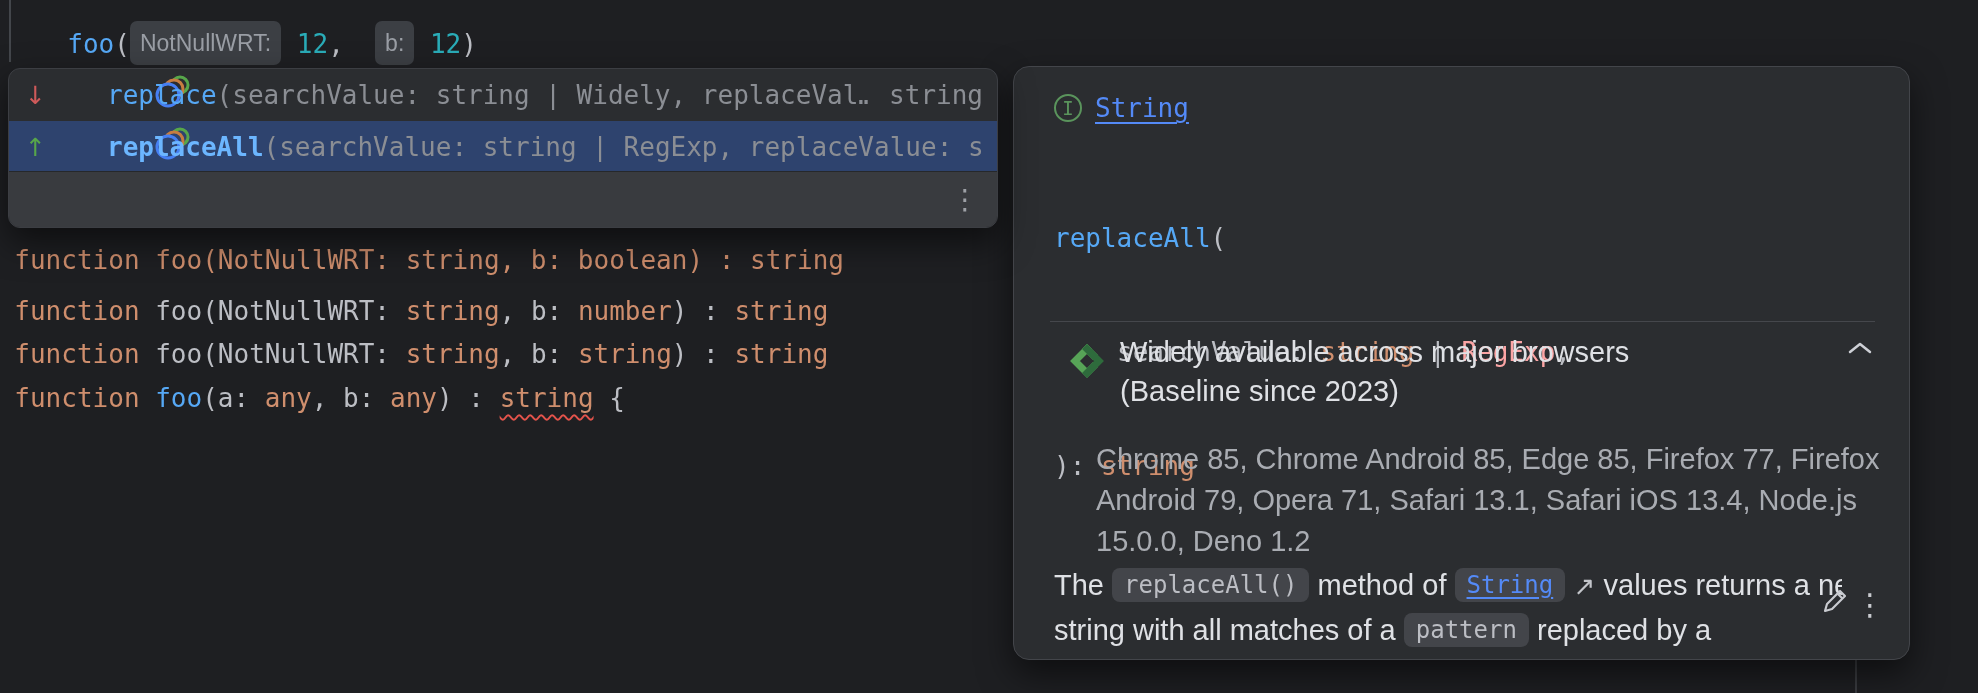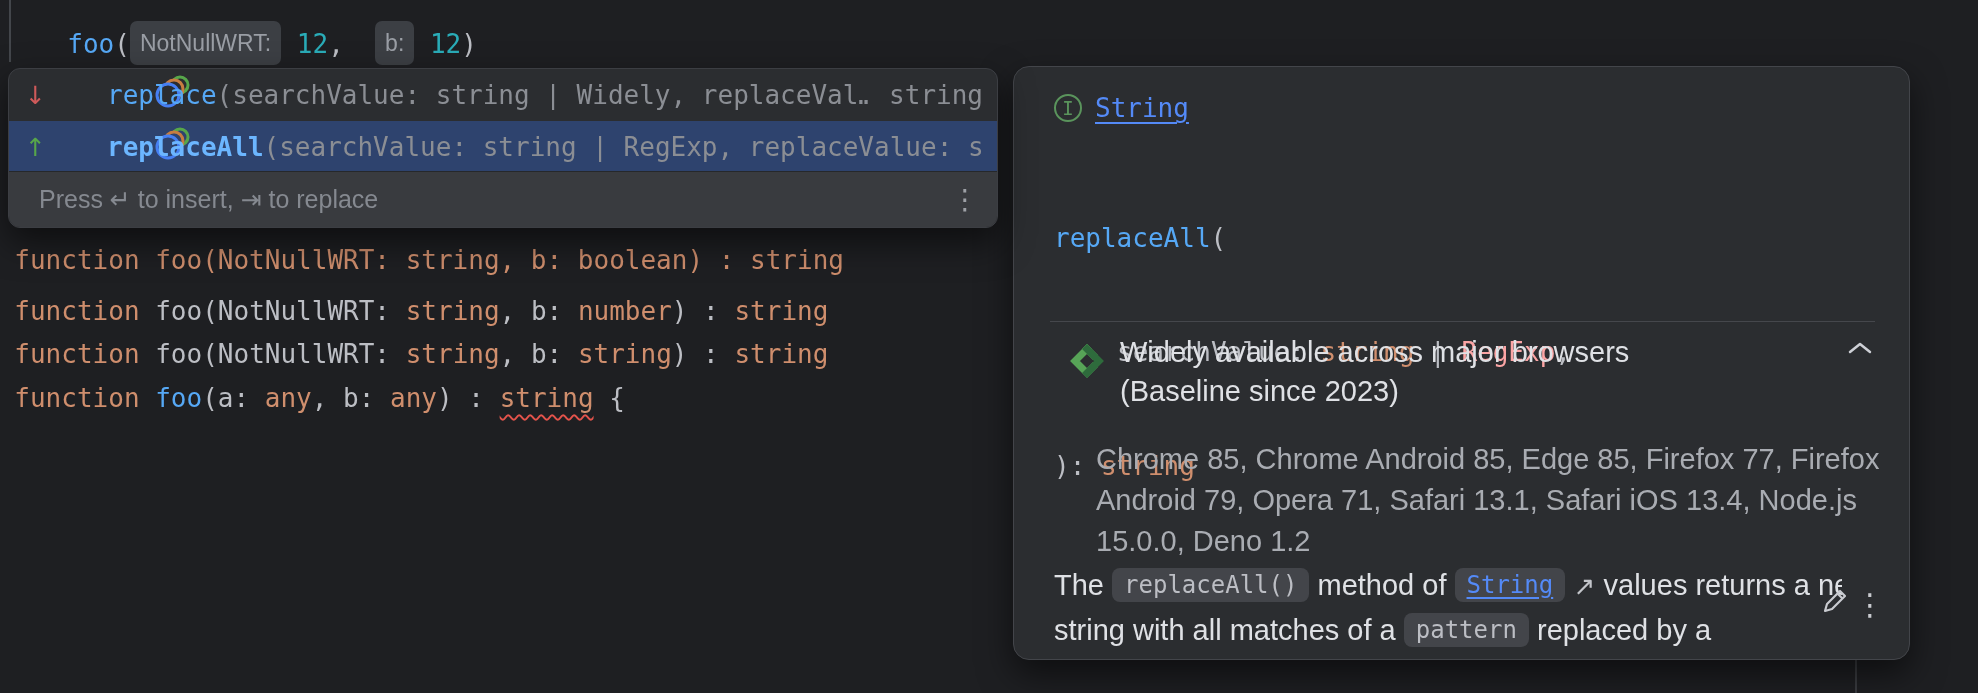--- a/index.html
+++ b/index.html
@@ -137,21 +137,20 @@
         <circle cx="27" cy="12" r="8" fill="#2E436E" stroke="#57A64A" stroke-width="3"></circle>
         <circle cx="21" cy="16" r="9" fill="#2E436E" stroke="#C77D40" stroke-width="3"></circle>
         <circle cx="15" cy="22" r="11" fill="#2E436E" stroke="#467FF2" stroke-width="3"></circle>
       </svg>
     </span>
     <span class="c-name">replaceAll</span>
     <span class="c-sig">(searchValue: string | RegExp, replaceValue: str</span>
   </div>
 
   <div class="c-hint">
-    <span>Press ↵ to insert, ⇥ to replace</span>
     <span class="c-more">⋮</span>
   </div>
 </div>
 
 <div class="doc">
 
   <div class="doc-header">
     <span class="iface-icon">I</span>
     <span class="doc-type-link">String</span>
   </div>

